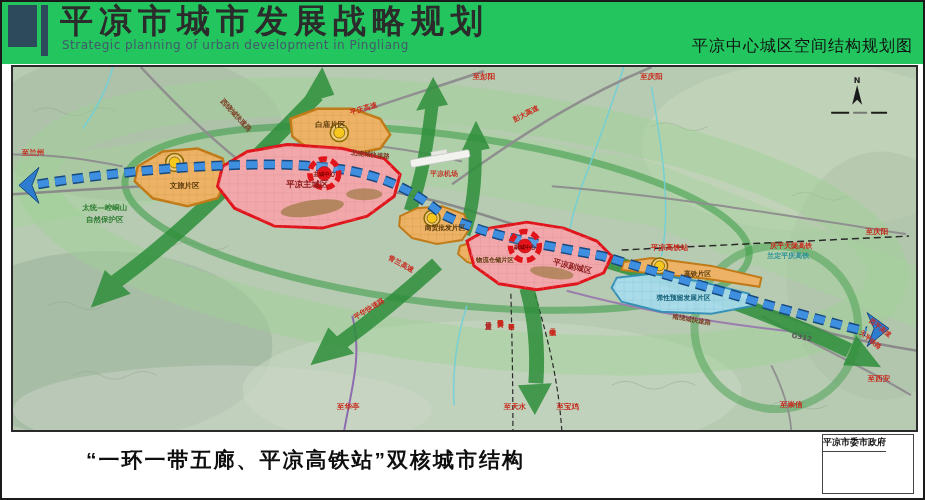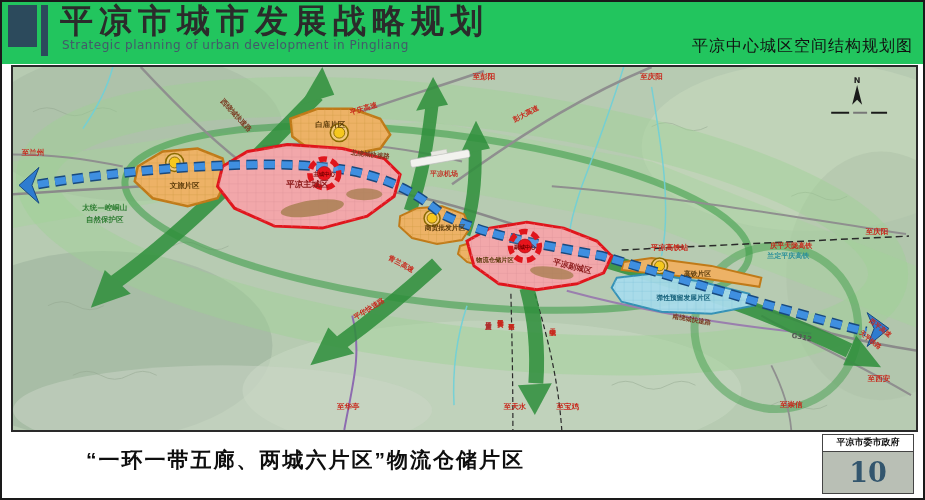--- a/index.html
+++ b/index.html
@@ -12,21 +12,21 @@
   .title{font-family:"DejaVu Serif",serif;font-size:33px;font-weight:bold;color:#2b2b2b;letter-spacing:6px;line-height:38px;}
   .subtitle-en{font-family:"DejaVu Sans",sans-serif;font-size:12px;font-weight:normal;color:#44596a;letter-spacing:0.5px;margin-top:-2px;padding-left:2px;}
   .right-caption{position:absolute;right:10px;bottom:7px;font-size:16px;font-weight:normal;color:#111;letter-spacing:1px;}
   
   .map-frame{position:absolute;left:9px;top:63px;width:907px;height:367px;border:2px solid #2a2a2a;box-sizing:border-box;background:#b7cbb2;}
   .map-frame svg{display:block;width:100%;height:100%;}
   .mlabel{font-family:"DejaVu Sans",sans-serif;font-weight:bold;}
   .vtext{writing-mode:vertical-rl;text-orientation:upright;}
   
   .footer-caption{position:absolute;left:84px;top:444px;font-size:21px;font-weight:bold;color:#0e0e0e;letter-spacing:2px;}
-  .gov-box{position:absolute;right:9px;top:432px;width:92px;height:60px;border:1px solid #444;box-sizing:border-box;display:flex;flex-direction:column;background:#fff;}
+  .gov-box{position:absolute;right:9px;top:432px;width:92px;height:60px;border:1px solid #444;box-sizing:border-box;display:flex;background:#fff;}
   .gov-name{height:16px;line-height:15px;text-align:center;font-size:9px;font-weight:bold;color:#111;border-bottom:1px solid #444;font-family:"DejaVu Serif",serif;}
   .gov-page{flex:1;background:#b9bfb5;display:flex;align-items:center;justify-content:center;font-family:"DejaVu Serif",serif;font-size:27px;font-weight:bold;color:#33566e;}
 </style>
 </head>
 <body>
 
 <div class="page">
 
   <div class="header">
     <div class="logo-square"></div>
@@ -239,19 +239,18 @@
       <polygon points="846,18 841,38 846,33 851,38" fill="#1a1a1a"></polygon>
       <g stroke="#1a1a1a" stroke-width="2">
         <line x1="820" y1="46" x2="838" y2="46"></line>
         <line x1="842" y1="46" x2="856" y2="46" stroke="#777"></line>
         <line x1="860" y1="46" x2="876" y2="46"></line>
       </g>
     </g>
   </svg>
   </div>
 
-  <div class="footer-caption">“一环一带五廊、两城六片区”物流仓储片区</div>
+  <div class="footer-caption">“一环一带五廊、平凉高铁站”双核城市结构</div>
   <div class="gov-box">
     <div class="gov-name">平凉市委市政府</div>
-    <div class="gov-page">10</div>
   </div>
 
 </div>
 
 </body></html>

